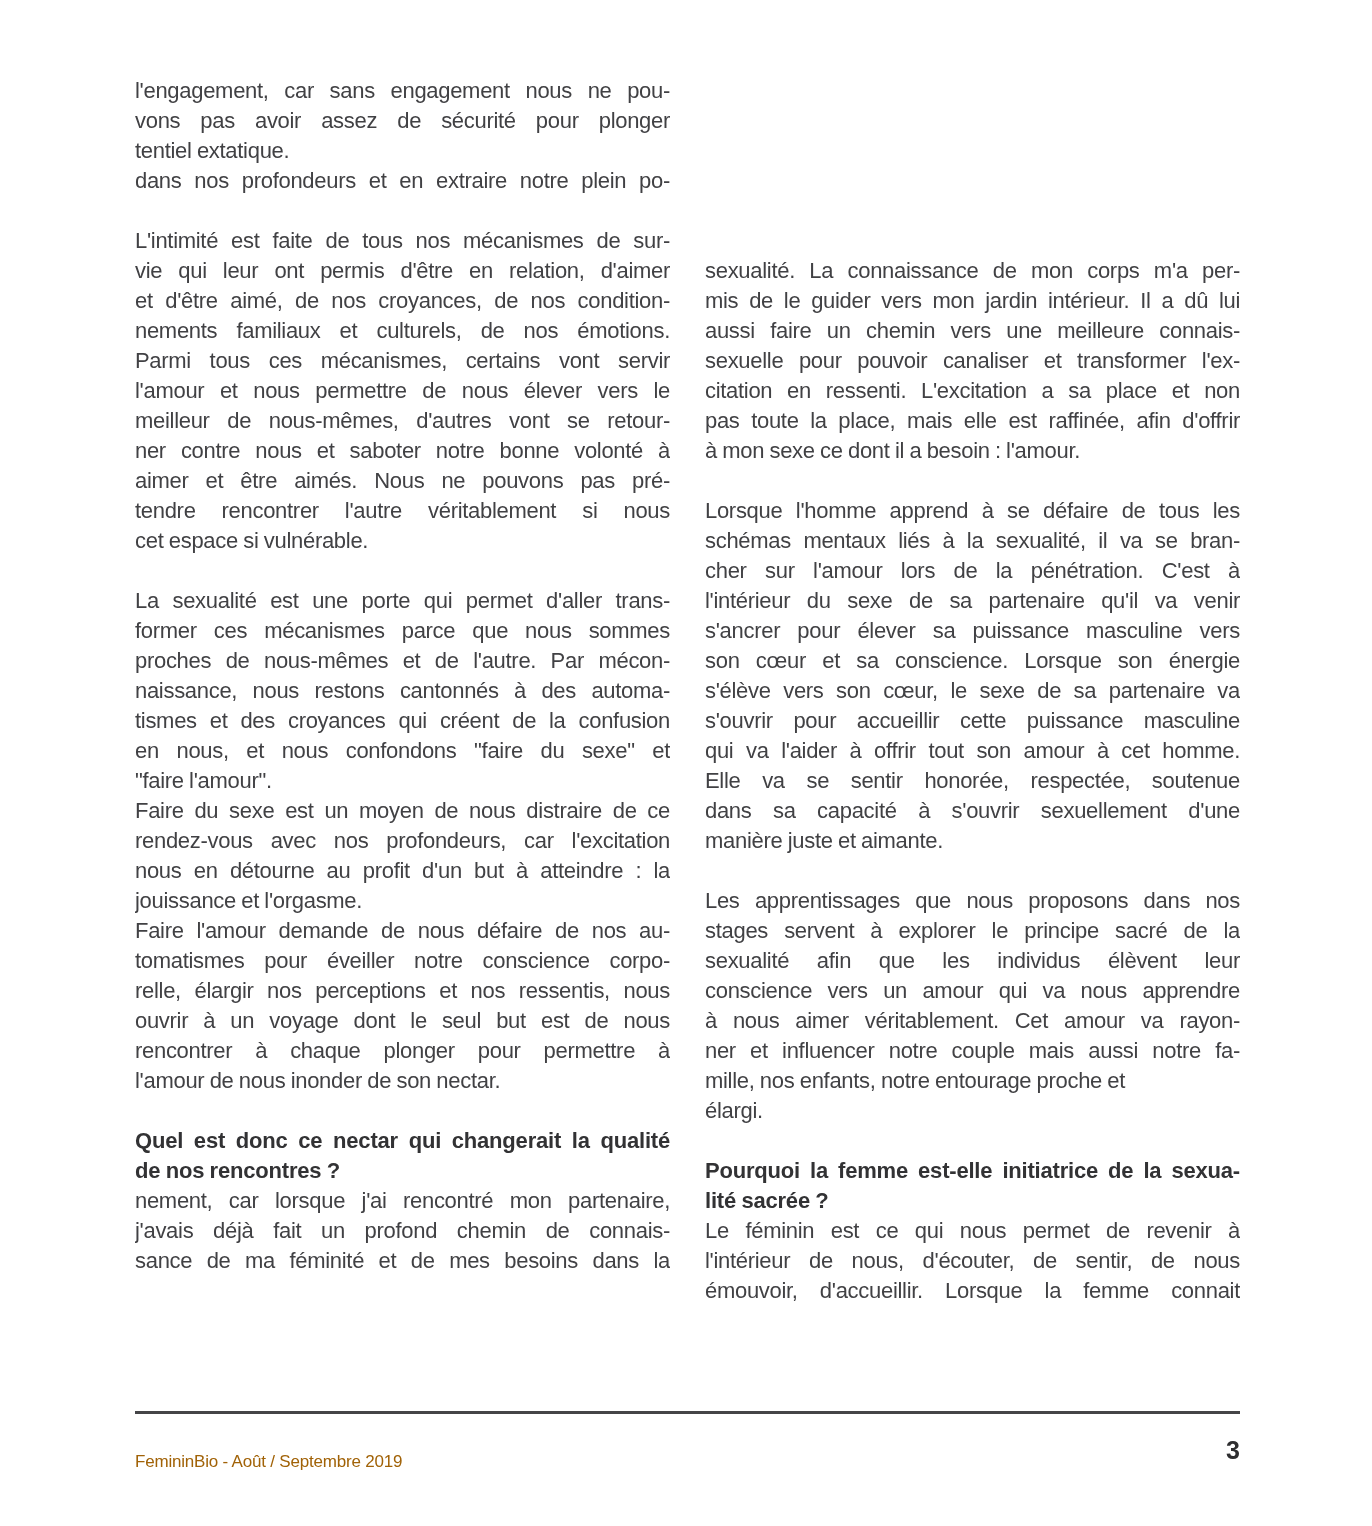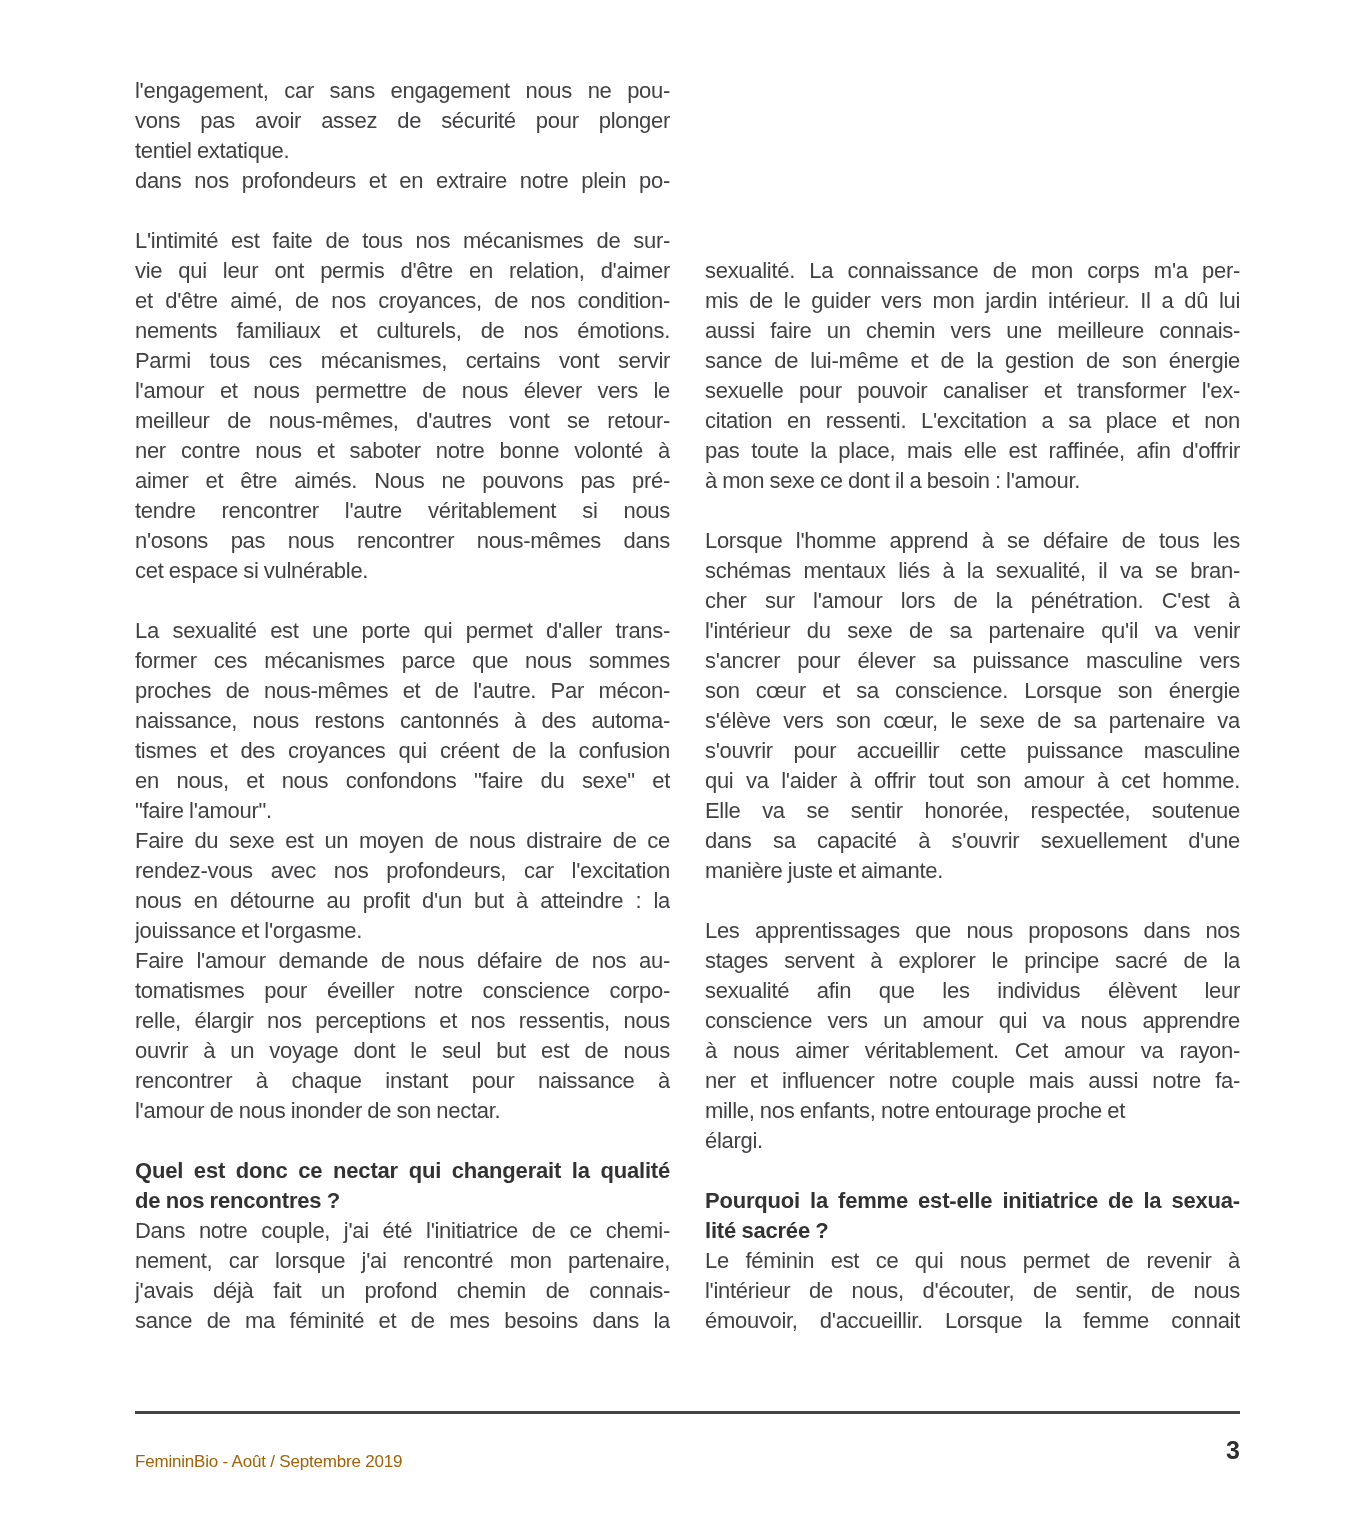--- a/index.html
+++ b/index.html
@@ -74,59 +74,56 @@
           <div class="line j">L'intimité est faite de tous nos mécanismes de sur-</div>
           <div class="line j">vie qui leur ont permis d'être en relation, d'aimer</div>
           <div class="line j">et d'être aimé, de nos croyances, de nos condition-</div>
           <div class="line j">nements familiaux et culturels, de nos émotions.</div>
           <div class="line j">Parmi tous ces mécanismes, certains vont servir</div>
           <div class="line j">l'amour et nous permettre de nous élever vers le</div>
           <div class="line j">meilleur de nous-mêmes, d'autres vont se retour-</div>
           <div class="line j">ner contre nous et saboter notre bonne volonté à</div>
           <div class="line j">aimer et être aimés. Nous ne pouvons pas pré-</div>
           <div class="line j">tendre rencontrer l'autre véritablement si nous</div>
-          <div class="line j">n'osons pas nous rencontrer nous-mêmes dans</div>
           <div class="line nf">cet espace si vulnérable.</div>
         </div>
         <div class="block">
           <div class="line j">La sexualité est une porte qui permet d'aller trans-</div>
           <div class="line j">former ces mécanismes parce que nous sommes</div>
           <div class="line j">proches de nous-mêmes et de l'autre. Par mécon-</div>
           <div class="line j">naissance, nous restons cantonnés à des automa-</div>
           <div class="line j">tismes et des croyances qui créent de la confusion</div>
           <div class="line j">en nous, et nous confondons "faire du sexe" et</div>
           <div class="line nf">"faire l'amour".</div>
           <div class="line j">Faire du sexe est un moyen de nous distraire de ce</div>
           <div class="line j">rendez-vous avec nos profondeurs, car l'excitation</div>
           <div class="line j">nous en détourne au profit d'un but à atteindre : la</div>
           <div class="line nf">jouissance et l'orgasme.</div>
           <div class="line j">Faire l'amour demande de nous défaire de nos au-</div>
           <div class="line j">tomatismes pour éveiller notre conscience corpo-</div>
           <div class="line j">relle, élargir nos perceptions et nos ressentis, nous</div>
           <div class="line j">ouvrir à un voyage dont le seul but est de nous</div>
-          <div class="line j">rencontrer à chaque instant pour naissance à</div>
+          <div class="line j">rencontrer à chaque plonger pour permettre à</div>
           <div class="line nf">l'amour de nous inonder de son nectar.</div>
         </div>
         <div class="block heading">
           <div class="line j">Quel est donc ce nectar qui changerait la qualité</div>
           <div class="line nf">de nos rencontres ?</div>
         </div>
         <div class="block">
-          <div class="line j">Dans notre couple, j'ai été l'initiatrice de ce chemi-</div>
           <div class="line j">nement, car lorsque j'ai rencontré mon partenaire,</div>
           <div class="line j">j'avais déjà fait un profond chemin de connais-</div>
           <div class="line j">sance de ma féminité et de mes besoins dans la</div>
         </div>
       </div>
     <div class="col" id="col-right">
         <div class="block">
           <div class="line j">sexualité. La connaissance de mon corps m'a per-</div>
           <div class="line j">mis de le guider vers mon jardin intérieur. Il a dû lui</div>
           <div class="line j">aussi faire un chemin vers une meilleure connais-</div>
-          <div class="line j">sance de lui-même et de la gestion de son énergie</div>
           <div class="line j">sexuelle pour pouvoir canaliser et transformer l'ex-</div>
           <div class="line j">citation en ressenti. L'excitation a sa place et non</div>
           <div class="line j">pas toute la place, mais elle est raffinée, afin d'offrir</div>
           <div class="line nf">à mon sexe ce dont il a besoin : l'amour.</div>
         </div>
         <div class="block">
           <div class="line j">Lorsque l'homme apprend à se défaire de tous les</div>
           <div class="line j">schémas mentaux liés à la sexualité, il va se bran-</div>
           <div class="line j">cher sur l'amour lors de la pénétration. C'est à</div>
           <div class="line j">l'intérieur du sexe de sa partenaire qu'il va venir</div>

